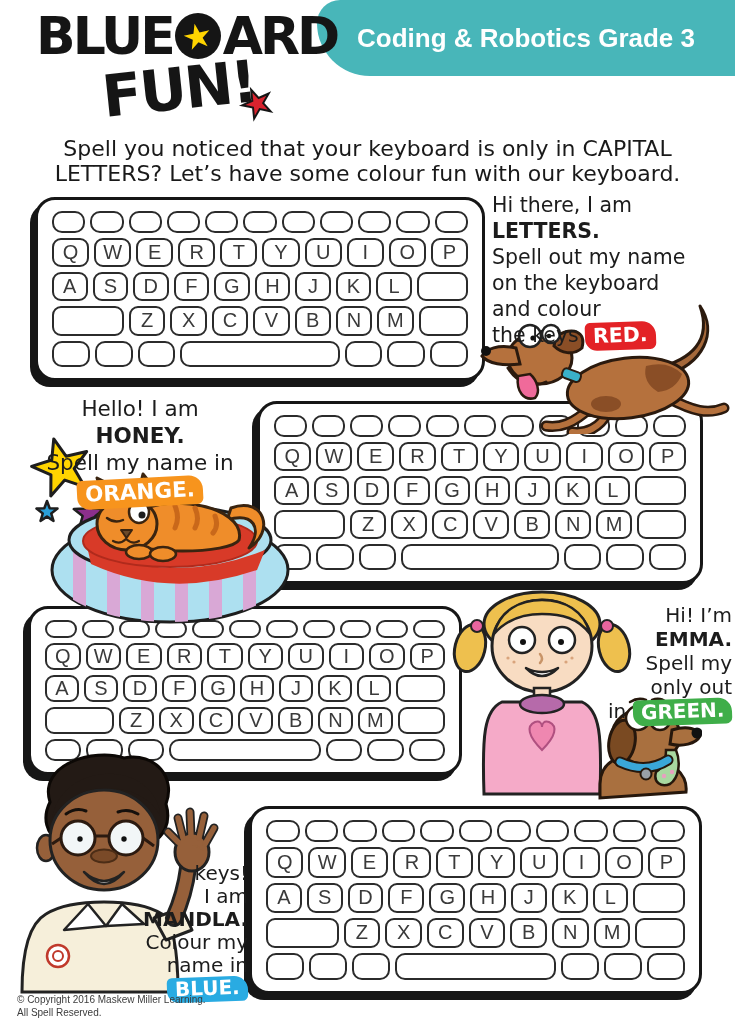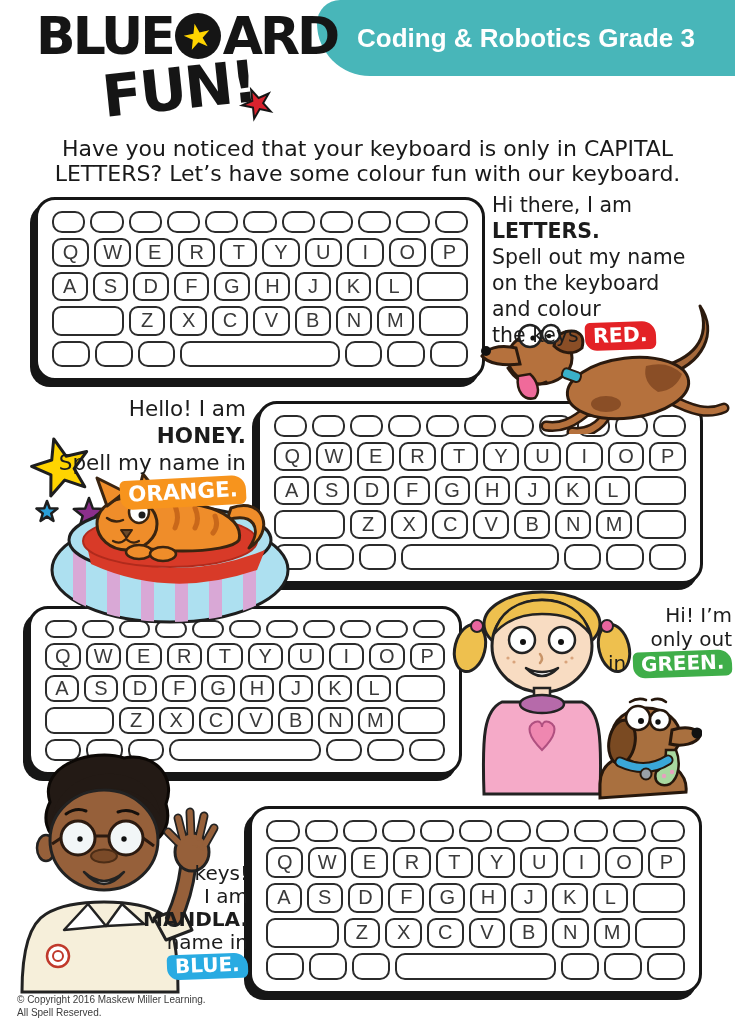--- a/index.html
+++ b/index.html
@@ -39,21 +39,21 @@
        align-items:center;justify-content:center;font-family:"Liberation Sans",sans-serif;
        font-size:20px;color:#3a3a3a;min-width:0;box-sizing:border-box;}
   .krow:nth-child(1) .key,.krow:nth-child(5) .key{border-radius:10px;}
 
   
   .speech{position:absolute;z-index:4;font-size:20.5px;line-height:26px;color:#1c1c1c;}
   .speech strong{font-weight:bold;}
   .badge{display:inline-block;color:#fff;font-weight:bold;padding:0 8px 2px;
          border-radius:5px 14px 6px 12px;transform:rotate(-2deg);}
   .stinky-text{left:492px;top:192px;width:250px;text-align:left;}
-  .honey-text{left:34px;top:395px;width:212px;text-align:right;font-size:21.5px;line-height:27px;}
+  .honey-text{left:34px;top:395px;width:212px;text-align:center;font-size:21.5px;line-height:27px;}
   .honey-text .badge{margin-top:2px;transform:rotate(-3deg);}
   .emma-text{left:592px;top:603px;width:140px;text-align:right;font-size:20px;line-height:24px;}
   .mandla-text{left:98px;top:862px;width:150px;text-align:right;font-size:20px;line-height:23px;}
 
   
   .charsvg{position:absolute;z-index:3;}
   .stinky-svg{left:478px;top:296px;width:258px;height:138px;}
   .honey-svg{left:25px;top:428px;width:272px;height:202px;}
   .emma-svg{left:450px;top:584px;width:252px;height:222px;}
   .mandla-svg{left:2px;top:742px;width:222px;height:274px;}
@@ -78,21 +78,21 @@
       <span>FUN!</span>
       <span class="redstar">★</span>
     </div>
   </div>
 
   <div class="banner" style="background: rgb(72, 182, 185);">
     <span>Coding &amp; Robotics Grade 3</span>
   </div>
 
   <p class="intro">
-    <span>Have you noticed that your keyboard is only in CAPITAL</span>
+    <span>Spell you noticed that your keyboard is only in CAPITAL</span>
     <span>LETTERS? Let’s have some colour fun with our keyboard.</span>
   </p>
 
   <div class="keyboard kb1">
       <div class="krow">
         <div class="key" style="flex: 1 1 0px;"></div>
         <div class="key" style="flex: 1 1 0px;"></div>
         <div class="key" style="flex: 1 1 0px;"></div>
         <div class="key" style="flex: 1 1 0px;"></div>
         <div class="key" style="flex: 1 1 0px;"></div>
@@ -335,28 +335,31 @@
   </div>
 
   <div class="speech honey-text">
     <div><span>Hello! I am </span><strong>HONEY.</strong></div>
     <div>Spell my name in</div>
     <div><span class="badge" style="background: rgb(247, 148, 29);">ORANGE.</span></div>
   </div>
 
   <div class="speech emma-text">
     <div>Hi! I’m</div>
+    <div><strong>EMMA.</strong></div>
+    <div>Spell my</div>
     <div>only out</div>
     <div><span>in </span><span class="badge" style="background: rgb(63, 174, 73);">GREEN.</span></div>
   </div>
 
   <div class="speech mandla-text">
     <div>keys!</div>
     <div>I am</div>
     <div><strong>MANDLA.</strong></div>
+    <div>Colour my</div>
     <div><span>name in </span><span class="badge" style="background: rgb(41, 171, 226);">BLUE.</span></div>
   </div>
 
   <svg class="charsvg stinky-svg" viewBox="0 0 258 138">
     <path d="M186,80 C226,68 240,36 222,10 C234,44 214,64 178,72 Z" fill="#a5683a" stroke="#2b1a0e" stroke-width="3" stroke-linejoin="round"></path>
     <path d="M190,102 C215,115 230,119 246,112" fill="none" stroke="#2b1a0e" stroke-width="11" stroke-linecap="round"></path>
     <path d="M190,102 C215,115 230,119 246,112" fill="none" stroke="#b5713d" stroke-width="6" stroke-linecap="round"></path>
     <path d="M112,112 C95,128 82,132 68,130" fill="none" stroke="#2b1a0e" stroke-width="11" stroke-linecap="round"></path>
     <path d="M112,112 C95,128 82,132 68,130" fill="none" stroke="#b5713d" stroke-width="6" stroke-linecap="round"></path>
     <path d="M130,116 C122,132 108,138 94,136" fill="none" stroke="#2b1a0e" stroke-width="11" stroke-linecap="round"></path>

